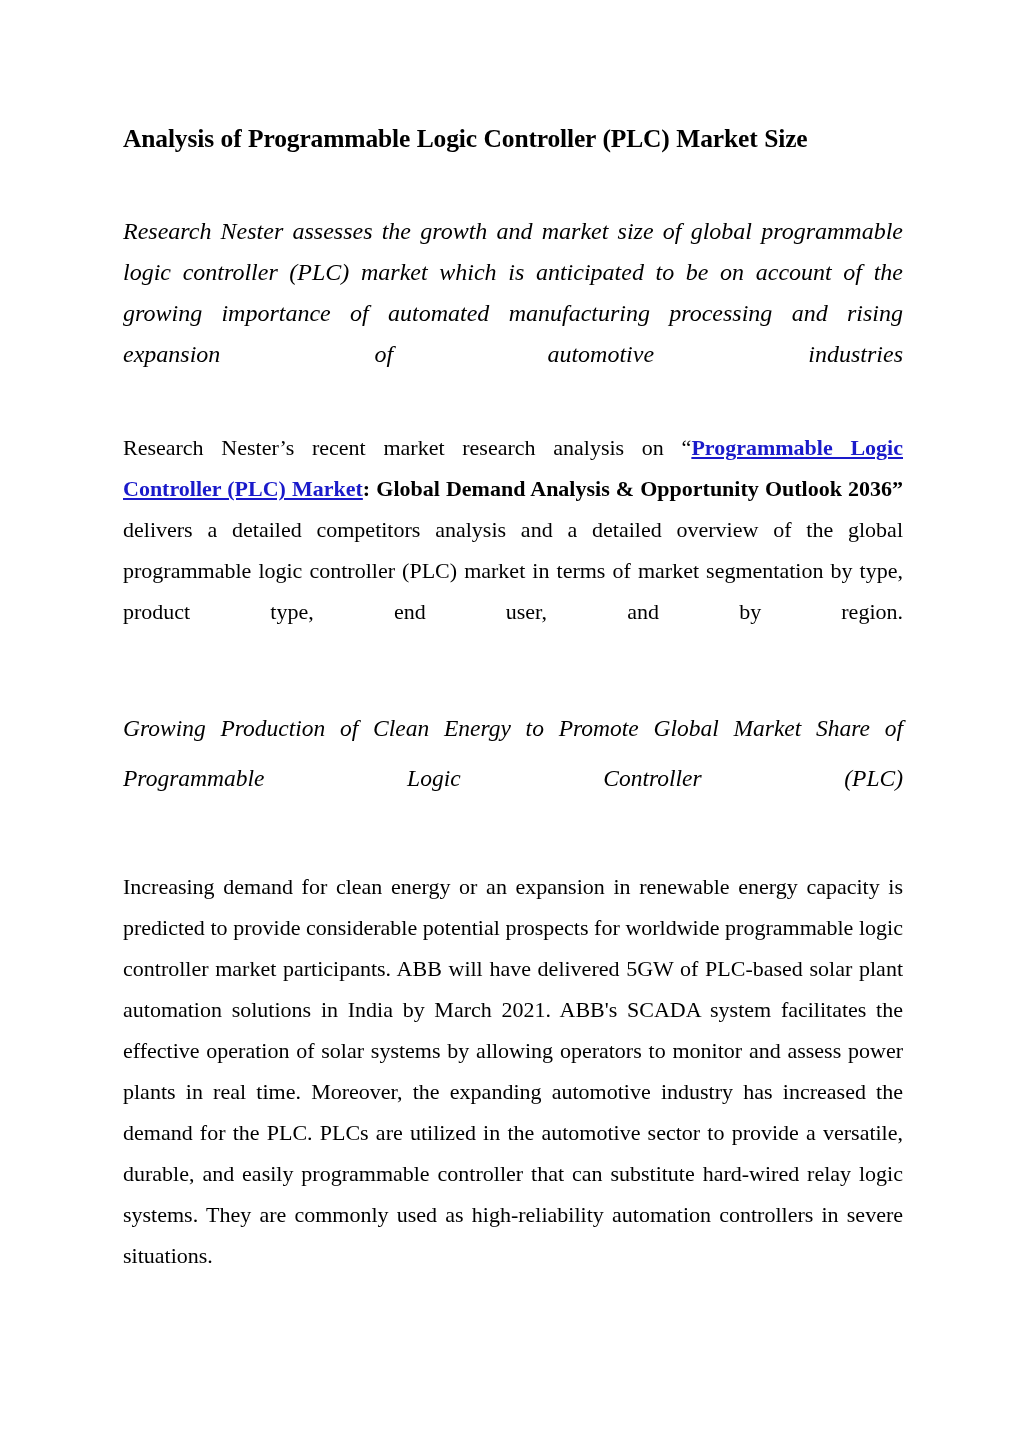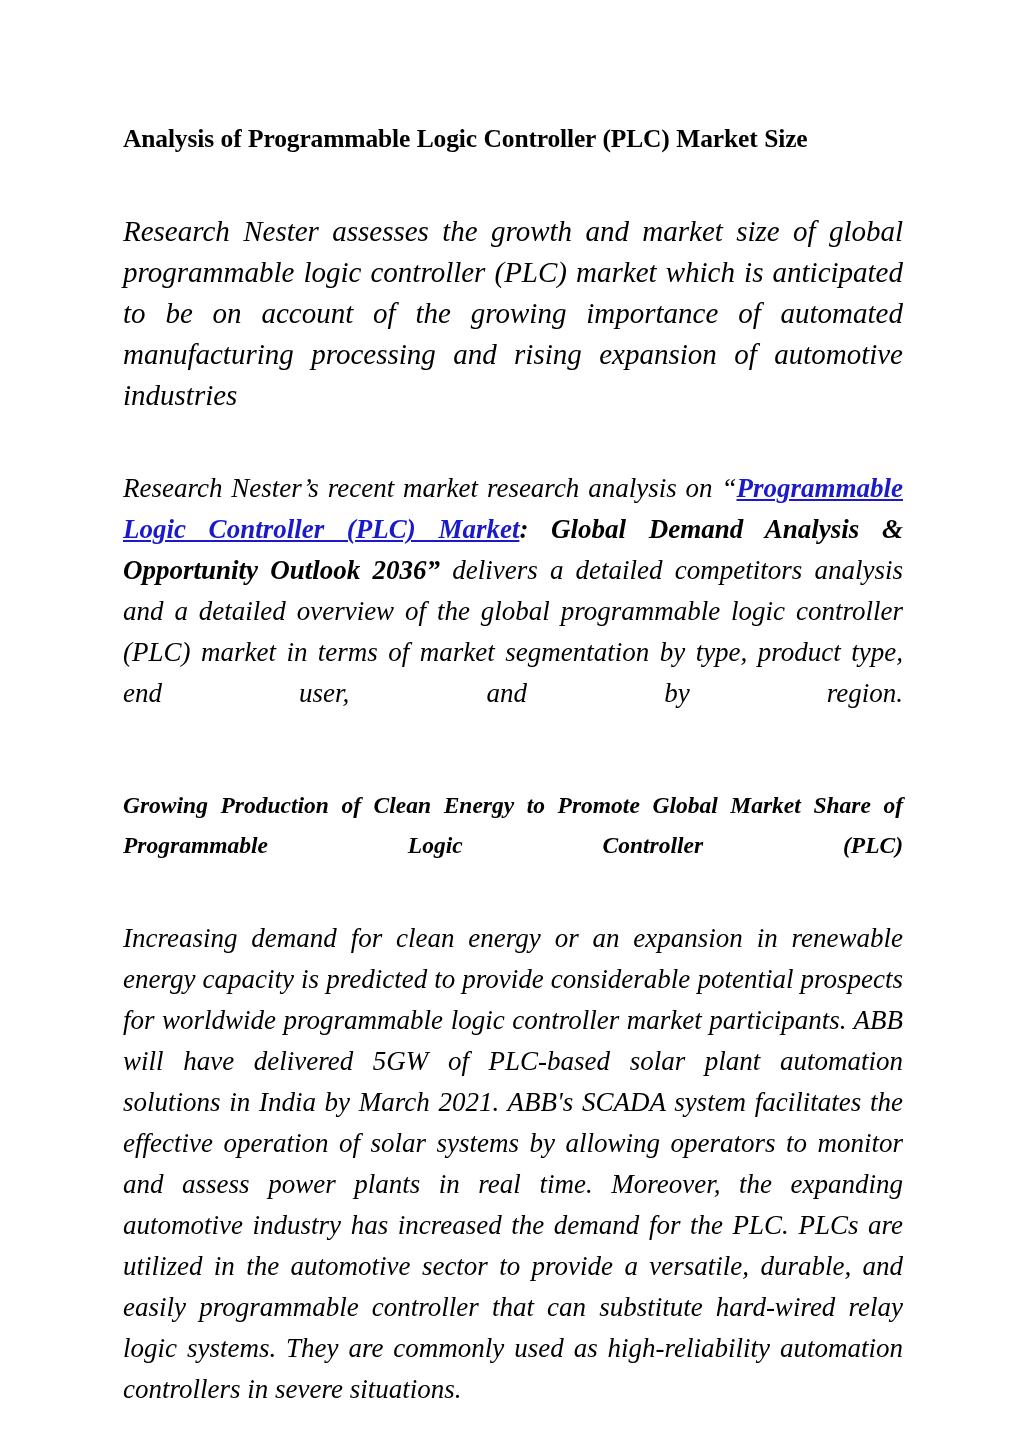--- a/index.html
+++ b/index.html
@@ -33,41 +33,40 @@
     font-weight: bold;
     line-height: 41.2px;
     letter-spacing: -0.15px;
     text-align: left;
     margin: 0 0 11px 0;
     word-spacing: 0.4px;
   }
 
   
   .lead-para {
-    font-size: 29px;
+    font-size: 24px;
     font-style: italic;
     line-height: 41px;
     text-align: justify;
     text-justify: inter-word;
     margin: 8px 0 11px 0;
   }
   .lead-para::after {
     content: "";
     display: inline-block;
     width: 100%;
   }
 
   
   .body-para {
-    font-size: 27px;
+    font-size: 22px;
     line-height: 41px;
     text-align: justify;
     text-justify: inter-word;
     margin: 0 0 11px 0;
-    font-style: italic;
   }
   .body-para::after {
     content: "";
     display: inline-block;
     width: 100%;
   }
   .body-para.last::after {
     content: none;
   }
 
@@ -78,23 +77,23 @@
     color: #1a1aca;
     font-weight: bold;
     text-decoration: underline;
     text-decoration-thickness: 2px;
     text-underline-offset: 2px;
   }
 
   
   .section-heading {
     font-size: 23.5px;
-    font-weight: bold;
+    font-weight: normal;
     font-style: italic;
-    line-height: 40px;
+    line-height: 50px;
     text-align: justify;
     text-justify: inter-word;
     margin: 30px 0 13px 0;
   }
   .section-heading::after {
     content: "";
     display: inline-block;
     width: 100%;
   }
 </style>

